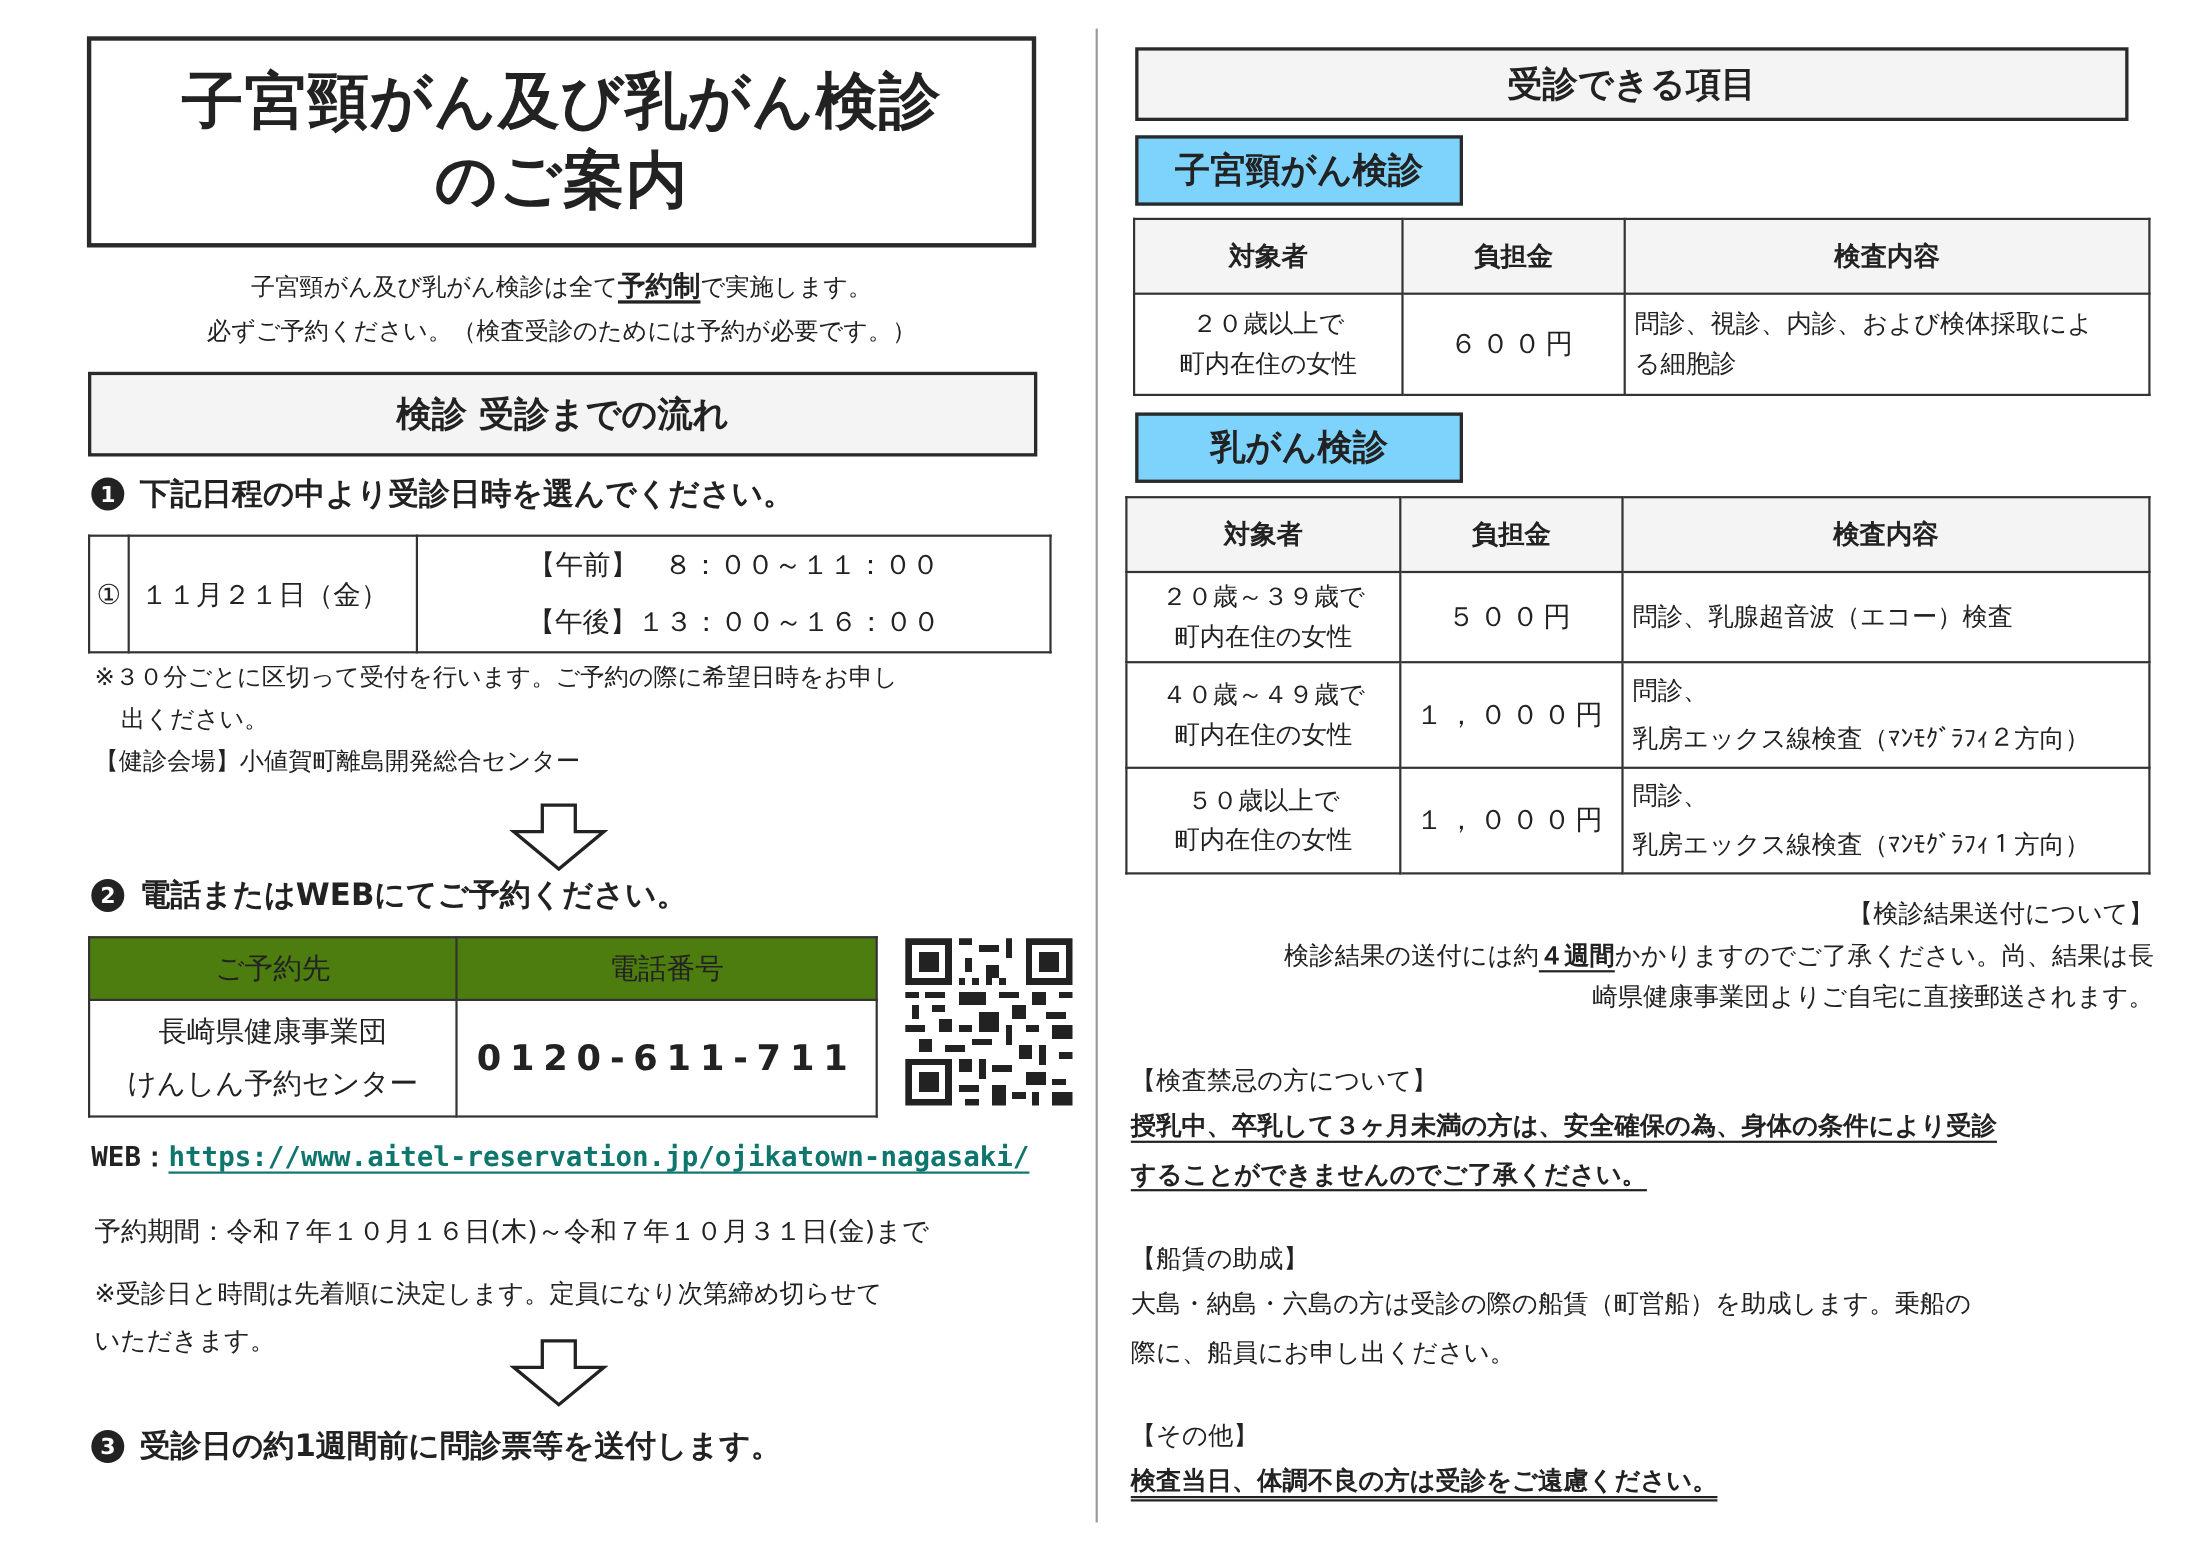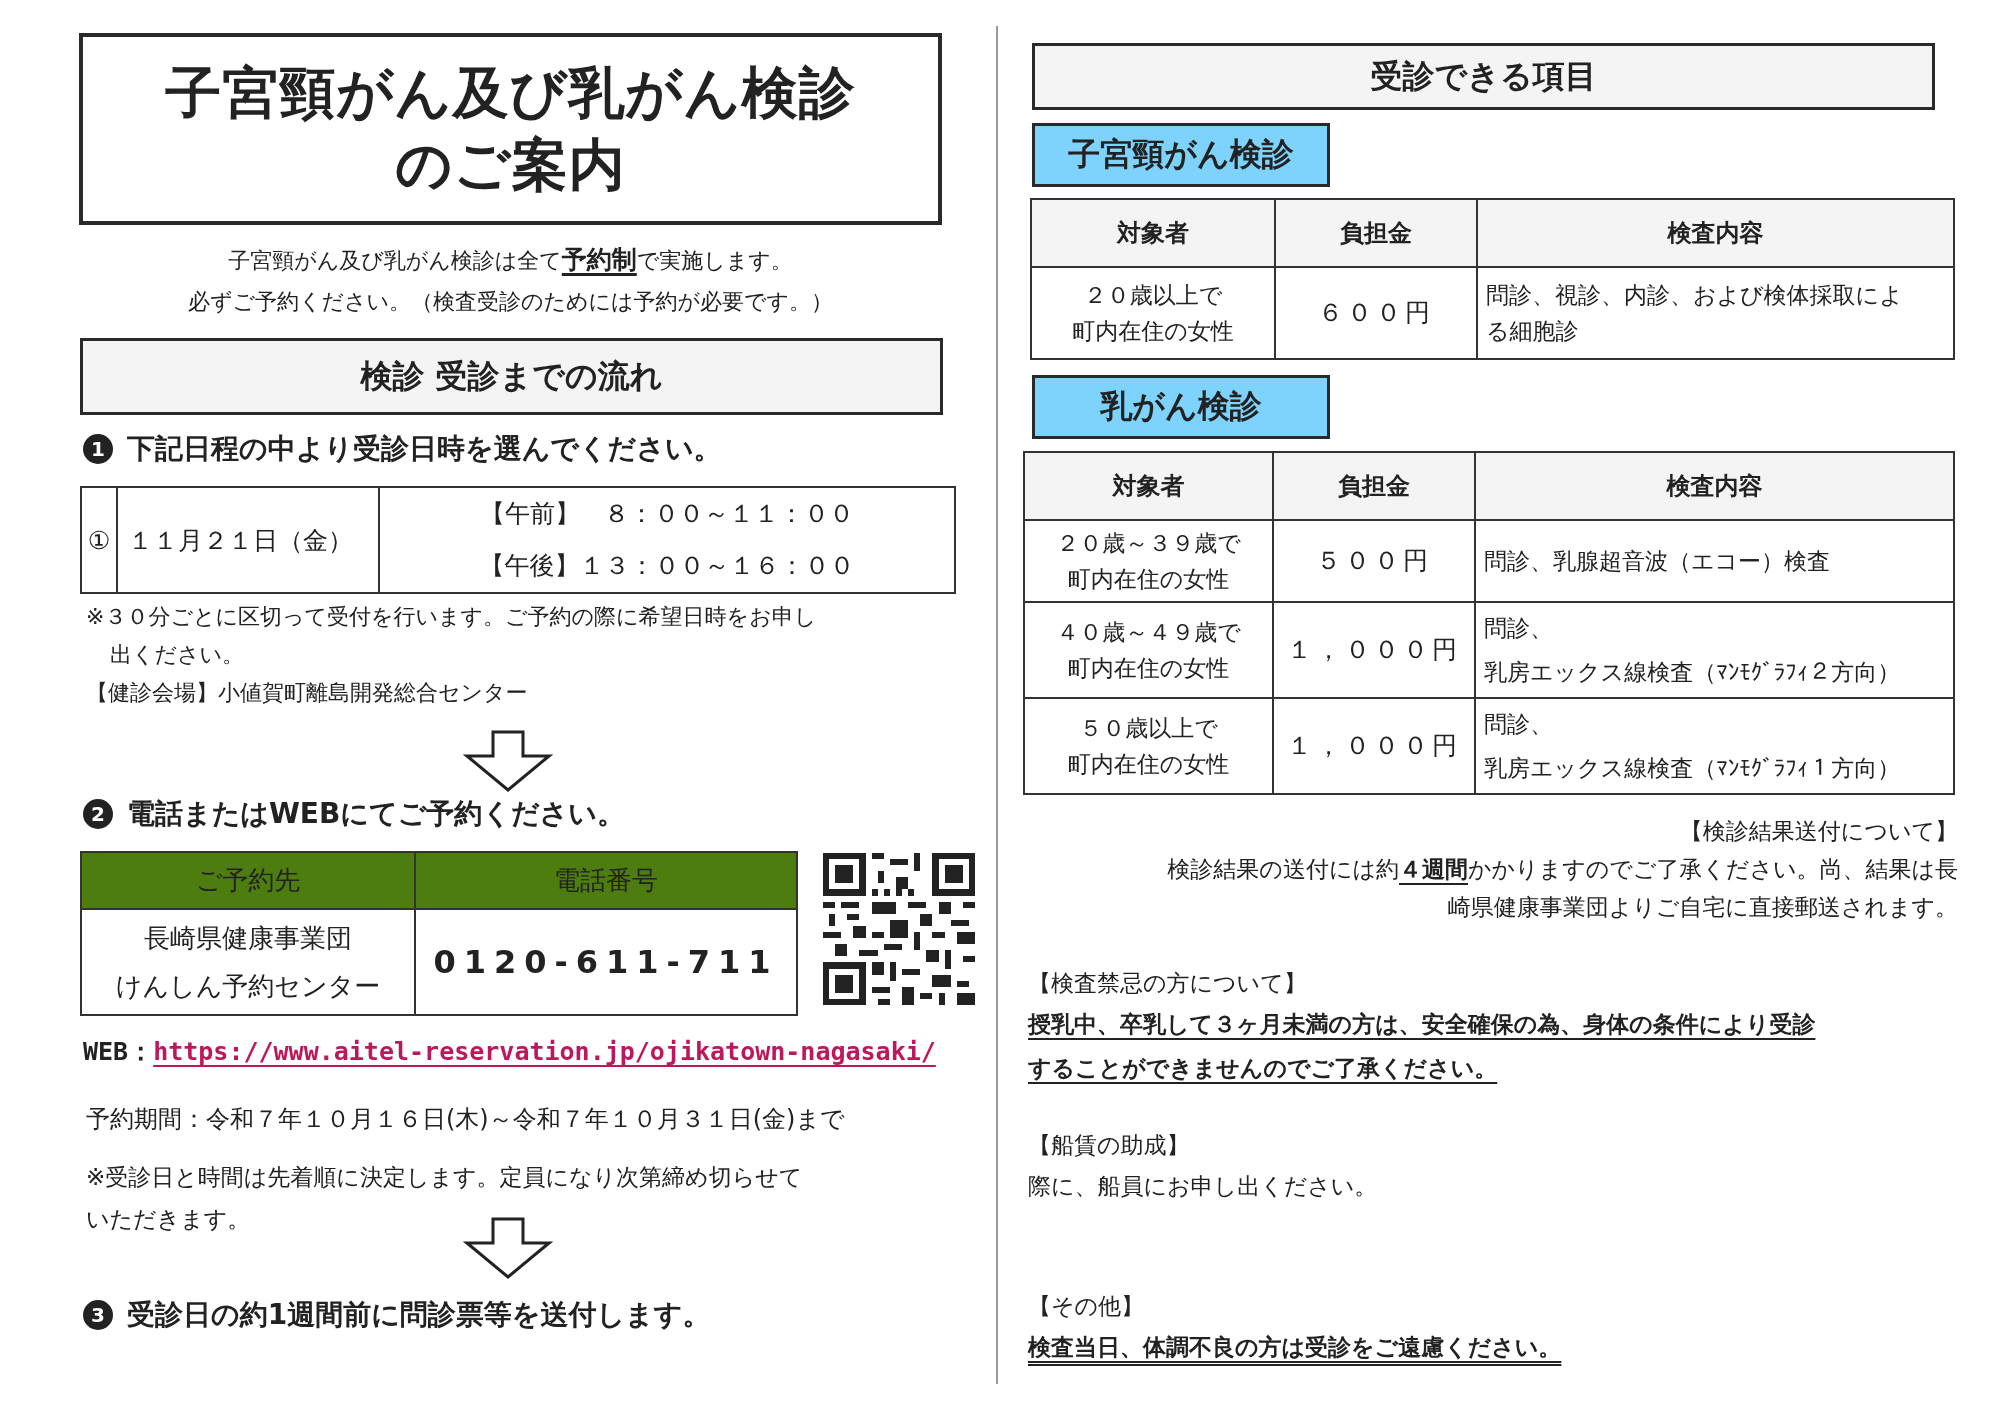--- a/index.html
+++ b/index.html
@@ -23,21 +23,21 @@
   .sched td { font-size: 25px; }
   .note { left: 86px; font-size: 22px; line-height: 38px; }
 
   .arrow { width: 90px; height: 62px; }
   .contact { left: 80px; top: 851px; width: 718px; height: 165px; }
   .contact th { background: #4d7c0f; font-size: 26px; font-weight: normal; height: 57px; }
   .contact td { font-size: 26px; text-align: center; }
   .phone { font-size: 32px; letter-spacing: 8px; font-weight: bold; }
   .qr { left: 823px; top: 853px; width: 152px; height: 152px; }
   .web { left: 83px; top: 1035px; font-size: 25px; font-weight: bold; font-family: "DejaVu Sans Mono", "Liberation Mono", monospace; }
-  .web a { color: #be185d; text-decoration: underline; text-decoration-thickness: 2px; text-underline-offset: 5px; }
+  .web a { color: #0f766e; text-decoration: underline; text-decoration-thickness: 2px; text-underline-offset: 5px; }
 
   .divider { left: 996px; top: 26px; width: 2px; height: 1358px; background: #999; }
 
   
   .rhead { left: 1032px; top: 43px; width: 903px; height: 67px; border: 3px solid #2a2a2a; background: #f4f4f4; display: flex; align-items: center; justify-content: center; font-size: 32px; font-weight: bold; }
   .sub-box { left: 1032px; width: 298px; height: 64px; border: 3px solid #2a2a2a; background: #7dd3fc; display: flex; align-items: center; justify-content: center; font-size: 32px; font-weight: bold; }
   .exam { left: 1030px; width: 925px; }
   .exam th { background: #f4f4f4; font-size: 24px; font-weight: bold; }
   .exam td { font-size: 23px; line-height: 36px; }
   .exam td.tgt { text-align: center; }
@@ -264,19 +264,20 @@
 </div>
 
 <div class="abs rsec" style="top:964px;">
   <div class="rlabel">【検査禁忌の方について】</div>
   <div style="line-height:44px;"><span class="ul-line">授乳中、卒乳して３ヶ月未満の方は、安全確保の為、身体の条件により受診</span></div>
   <div style="line-height:44px;"><span class="ul-line">することができませんのでご了承ください。</span></div>
 </div>
 
 <div class="abs rsec" style="top:1126px;">
   <div class="rlabel">【船賃の助成】</div>
+  <div style="line-height:44px;">大島・納島・六島の方は受診の際の船賃（町営船）を助成します。乗船の</div>
   <div style="line-height:44px;">際に、船員にお申し出ください。</div>
 </div>
 
 <div class="abs rsec" style="top:1287px;">
   <div class="rlabel">【その他】</div>
   <div style="line-height:44px;"><span class="ul-double">検査当日、体調不良の方は受診をご遠慮ください。</span></div>
 </div>
 
 </body></html>

